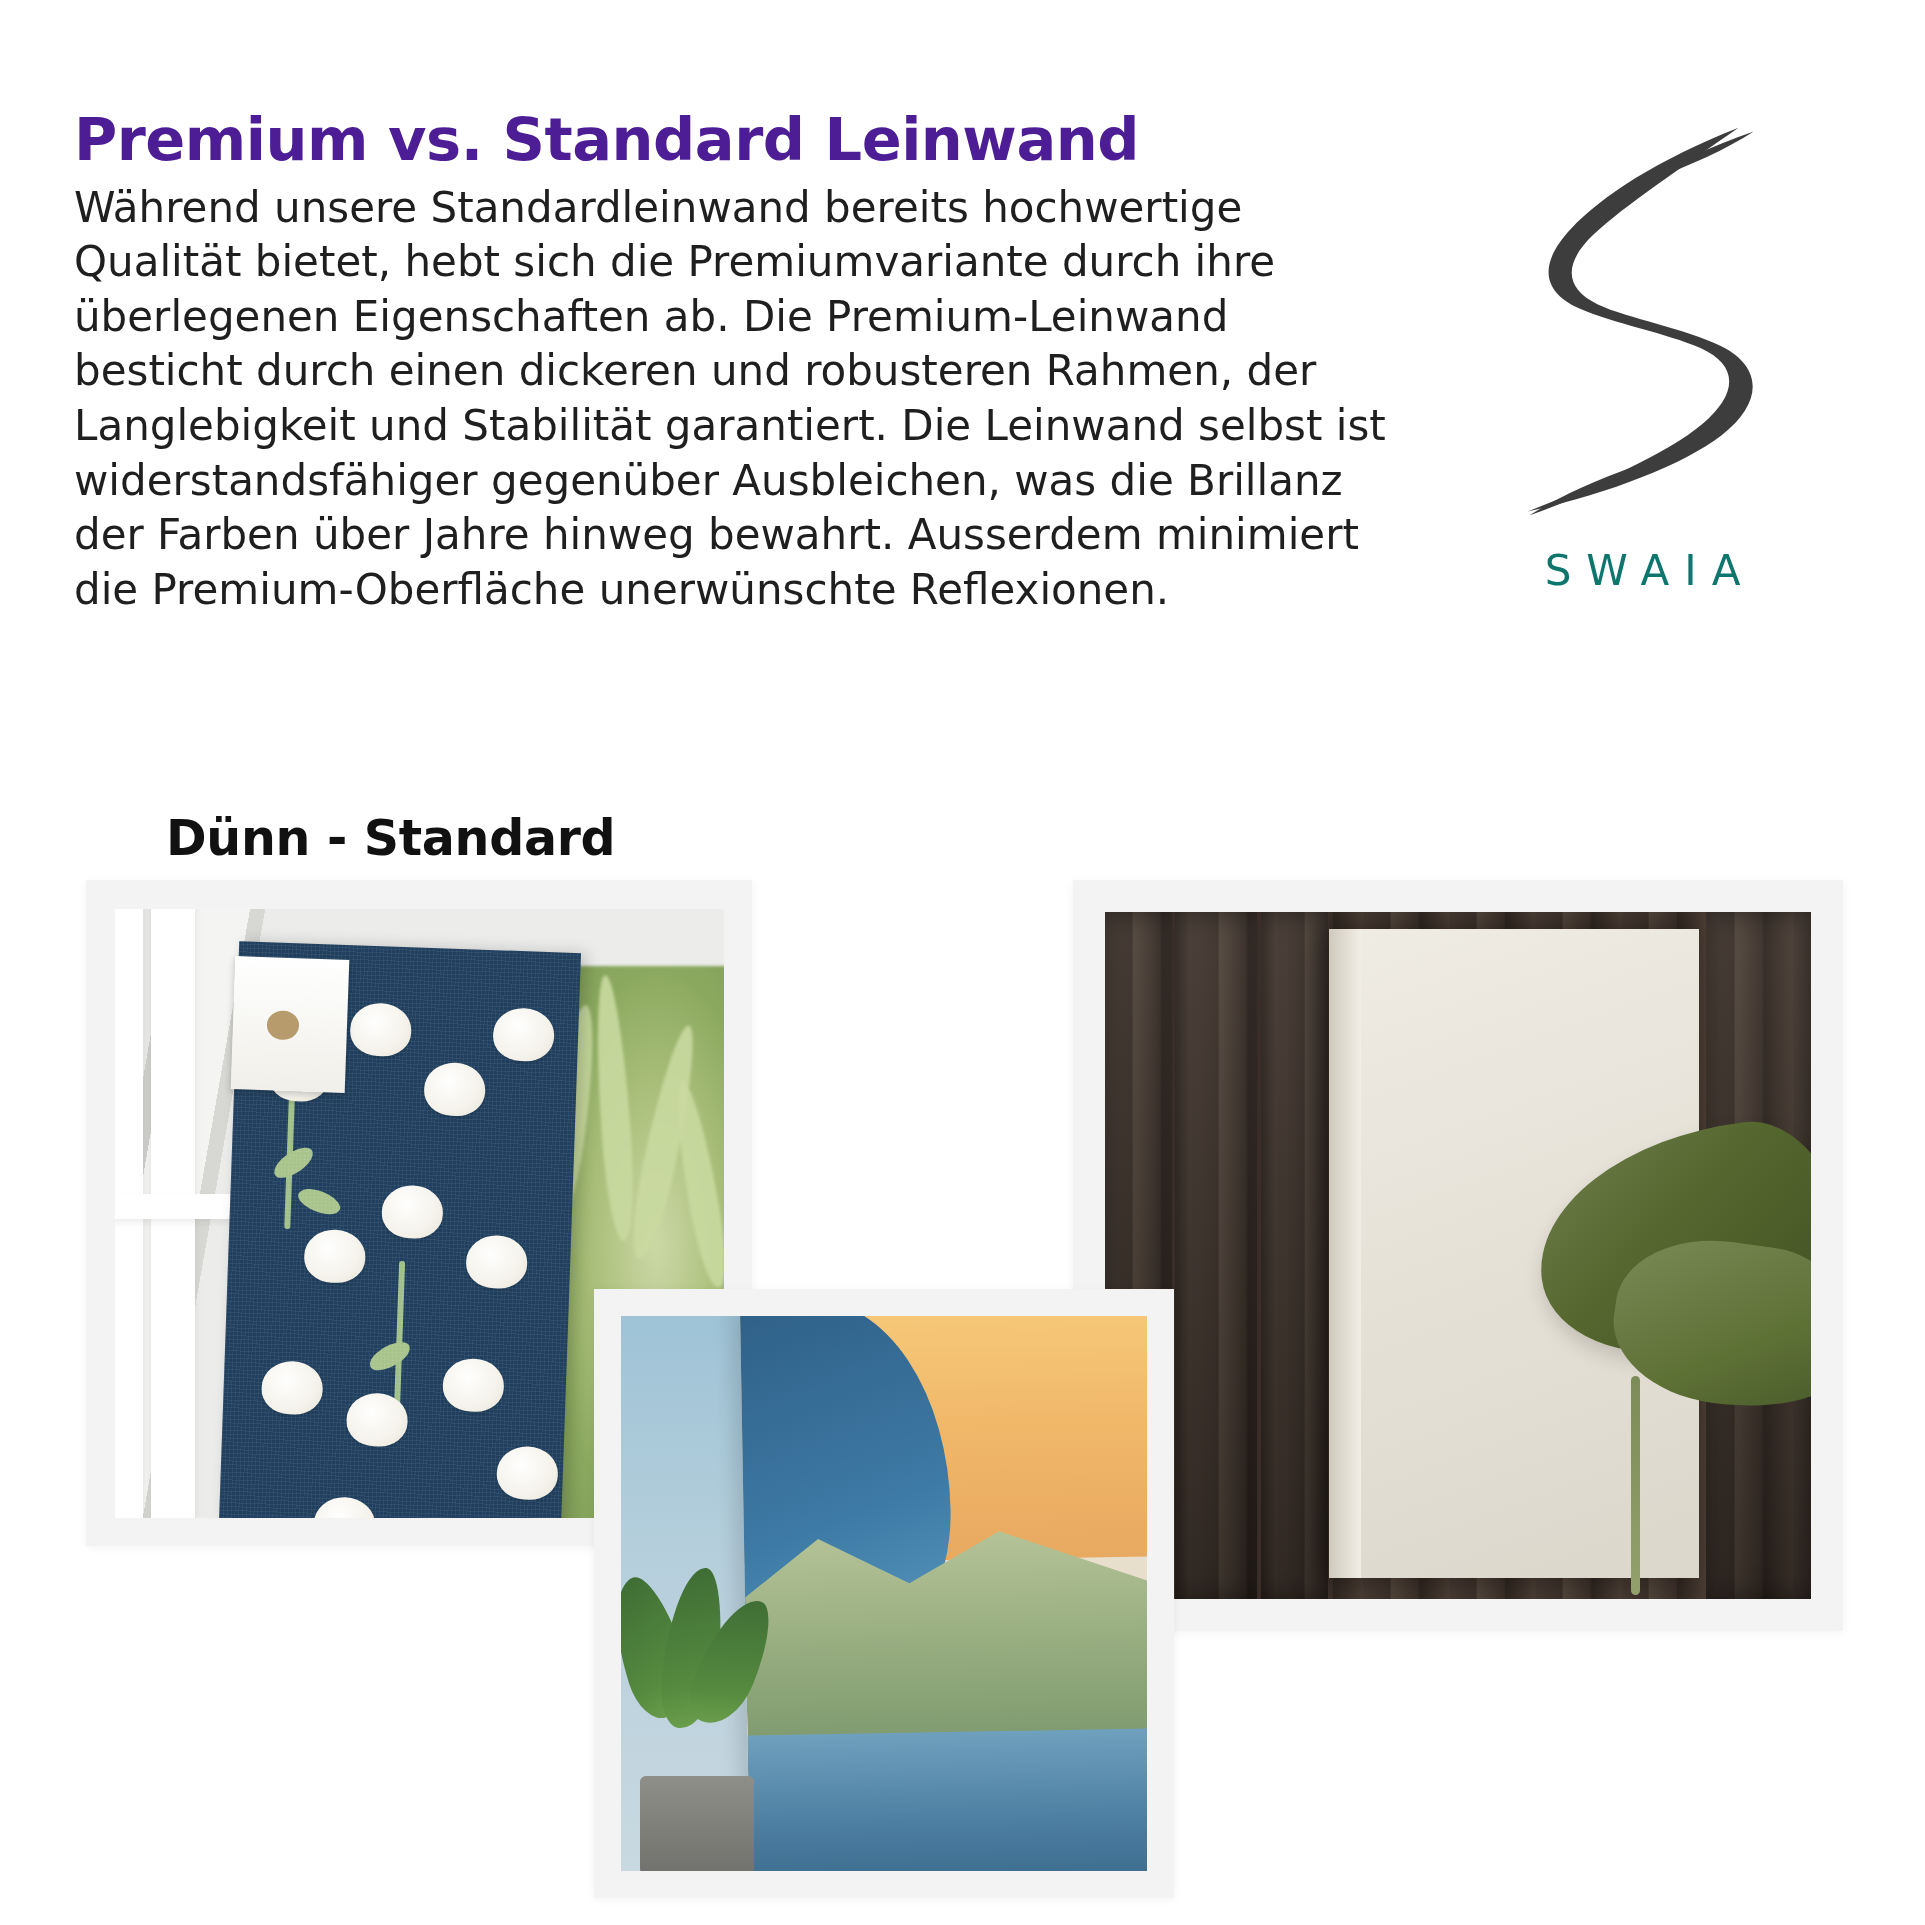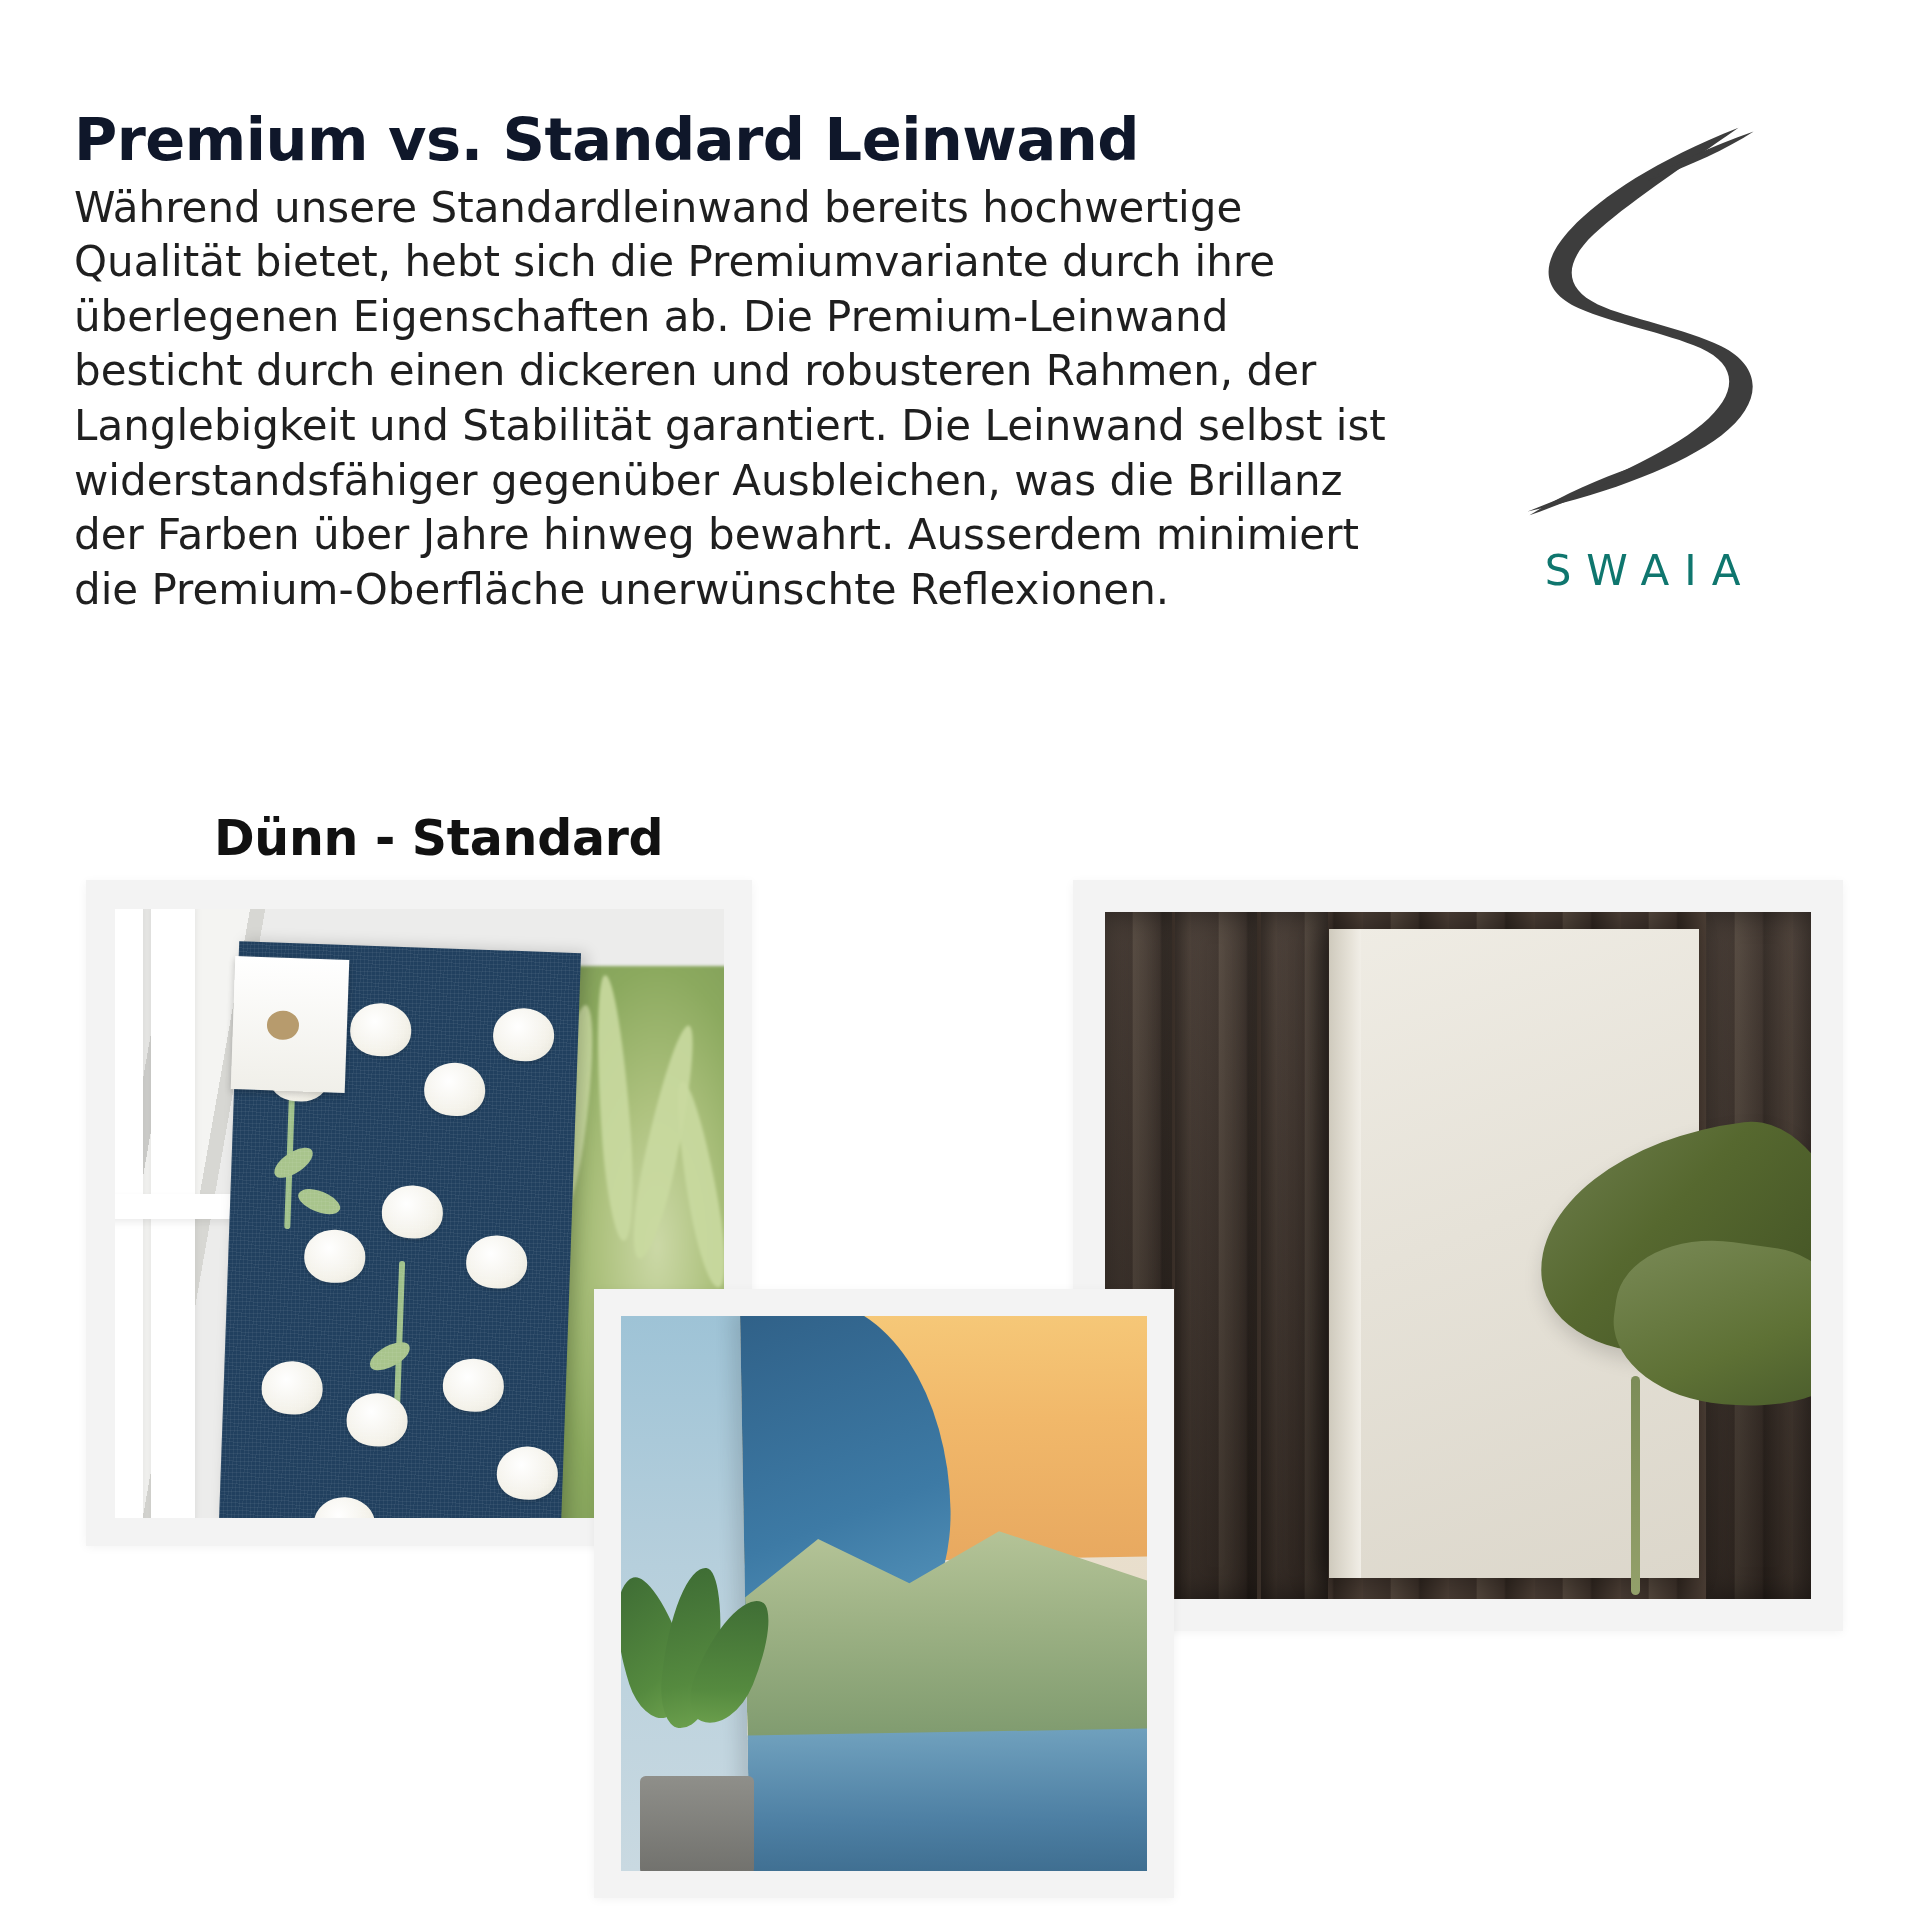--- a/index.html
+++ b/index.html
@@ -28,21 +28,21 @@
     left: 74px;
     top: 107px;
     width: 1351px;
   }
   .title {
     font-size: 59px;
     font-weight: 700;
     letter-spacing: -0.5px;
     line-height: 1.12;
     margin: 0 0 7.6px 0;
-    color: #0f172a;
+    color: #4c1d95;
   }
   .body-text {
     font-size: 42px;
     line-height: 1.30;
     font-weight: 400;
     color: #1f1f1f;
     margin: 0;
     width: 1332px;
   }
 
@@ -75,21 +75,20 @@
   .caption {
     position: absolute;
     font-size: 49px;
     font-weight: 700;
     color: #111111;
     letter-spacing: -0.3px;
   }
   .caption-left {
     left: 166px;
     top: 810px;
-    margin-left: 48px;
   }
   .caption-right {
     left: 1210px;
     top: 810px;
   }
 
   
   .card {
     position: absolute;
     background: #f3f3f3;

